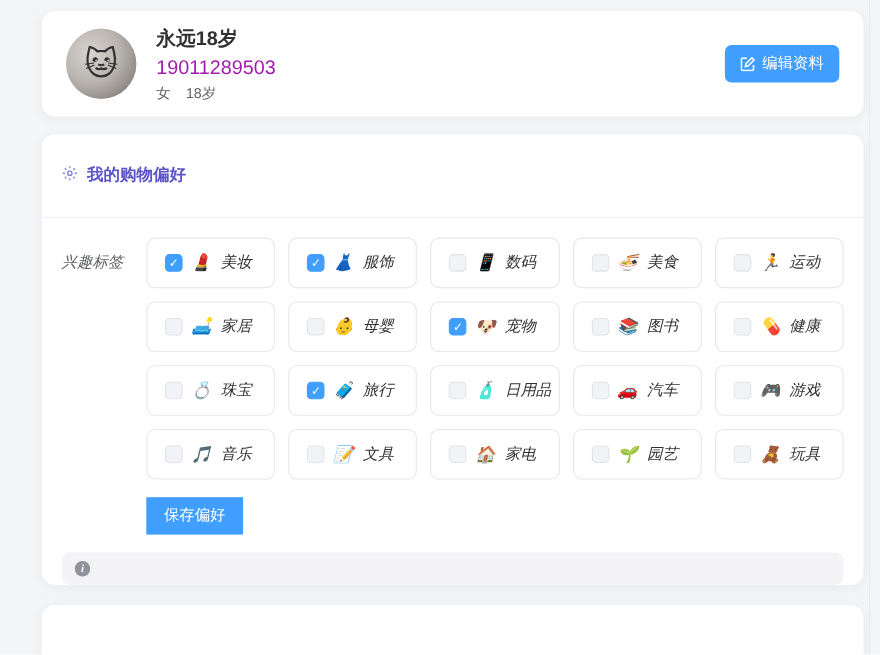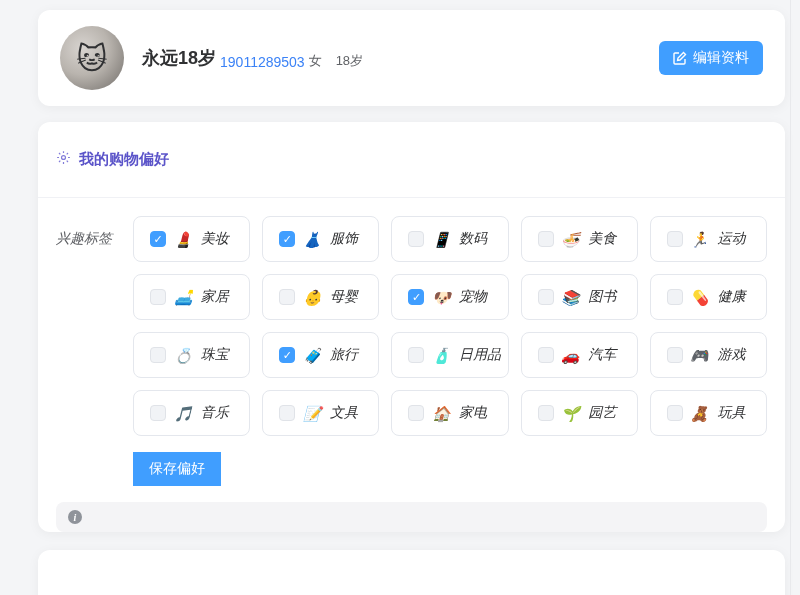--- a/index.html
+++ b/index.html
@@ -21,23 +21,23 @@
     height:96px;
     display:flex; align-items:center; gap:18px;
     padding:16px 22px;
   }
   .avatar {
     width:64px; height:64px; border-radius:50%;
     background:radial-gradient(circle at 35% 35%, #d8d4d0 0%, #b9b4ae 45%, #6e6a66 100%);
     display:flex; align-items:center; justify-content:center;
     font-size:30px; flex:none; overflow:hidden;
   }
-  .profile-info { display:flex; flex-direction:row; gap:4px;align-items:flex-end; }
+  .profile-info { display:flex; flex-direction:column; gap:4px; }
   .profile-name { font-size:18px; font-weight:bold; color:#303133; }
-  .profile-phone { font-size:14px; color:#3b82f6; }
+  .profile-phone { font-size:18px; color:#a21caf; }
   .profile-meta { font-size:13px; color:#606266; display:flex; gap:14px; }
   .spacer { flex:1; }
   .btn-blue {
     background:#409eff; color:#ffffff; border:none;
     border-radius:6px; font-size:14px; padding:8px 14px;
     display:inline-flex; align-items:center; gap:6px;
     cursor:pointer; font-family:inherit;text-align:right;
   }
   .btn-blue svg { display:block; }
   

